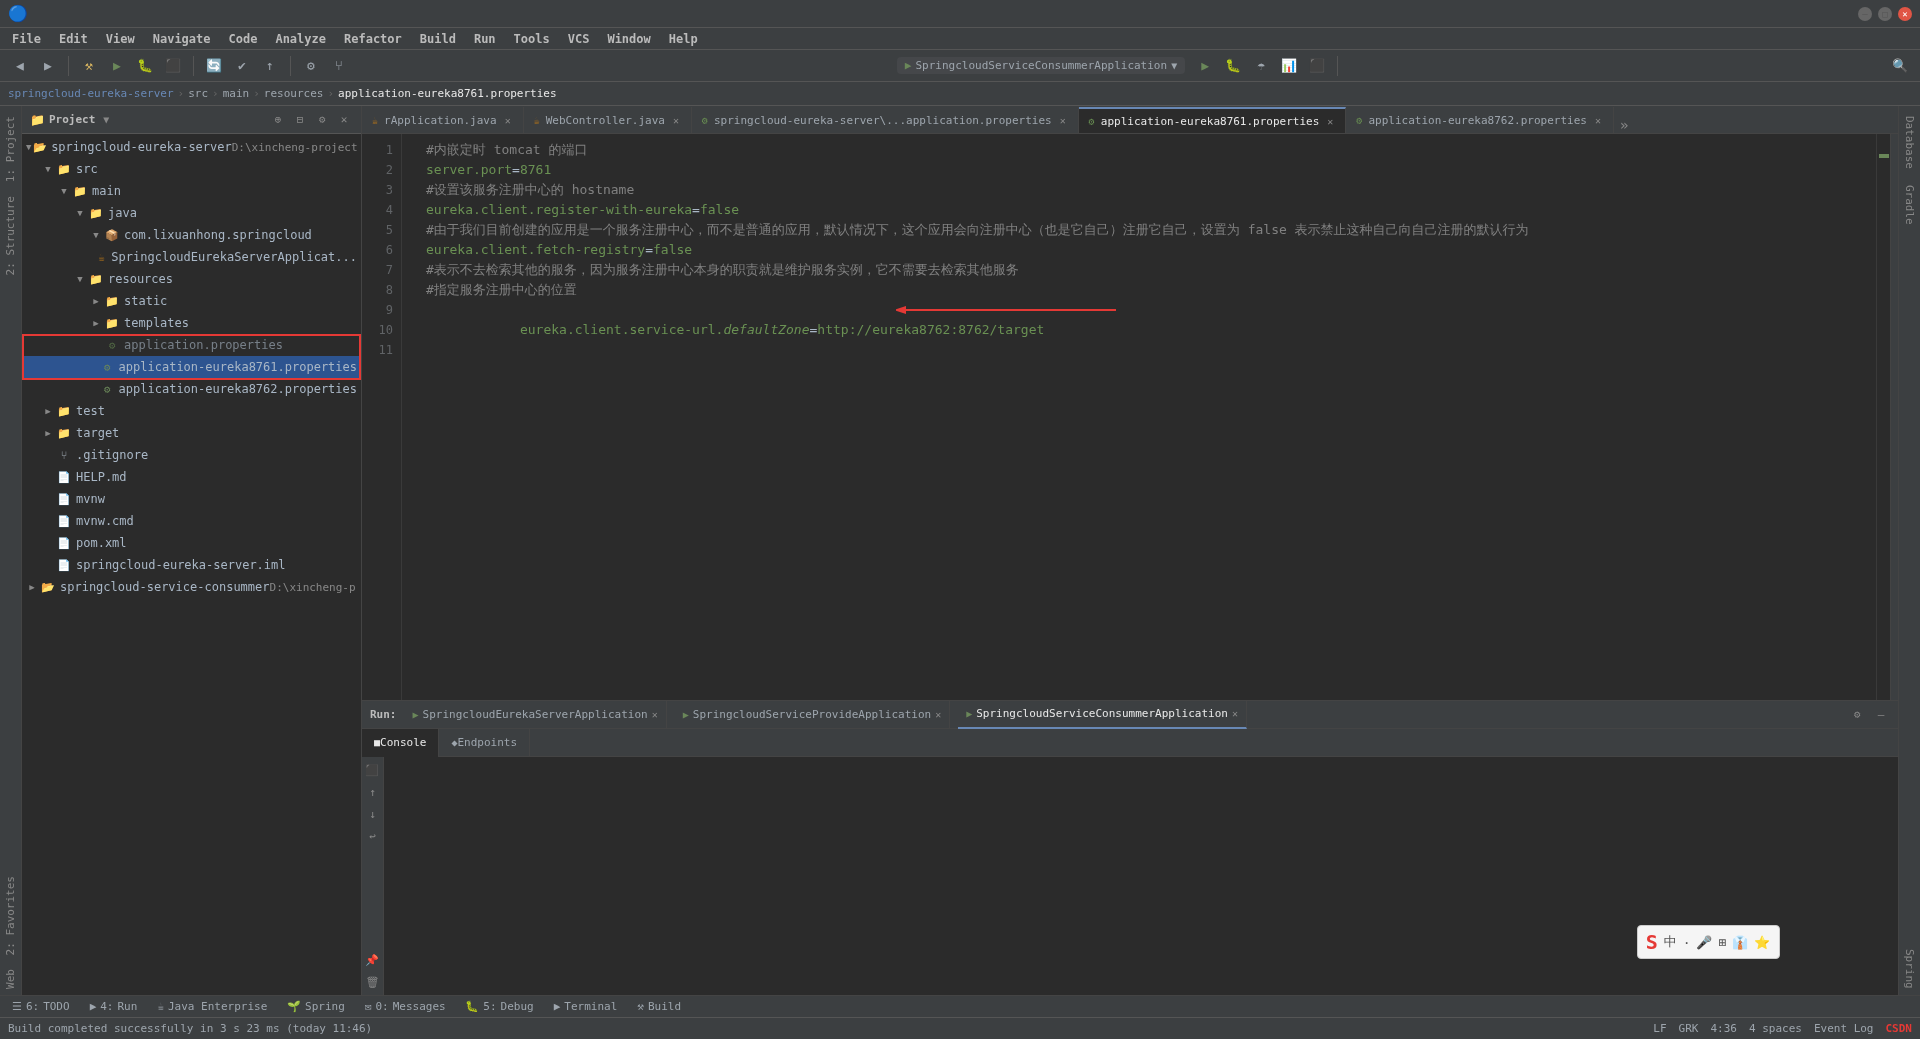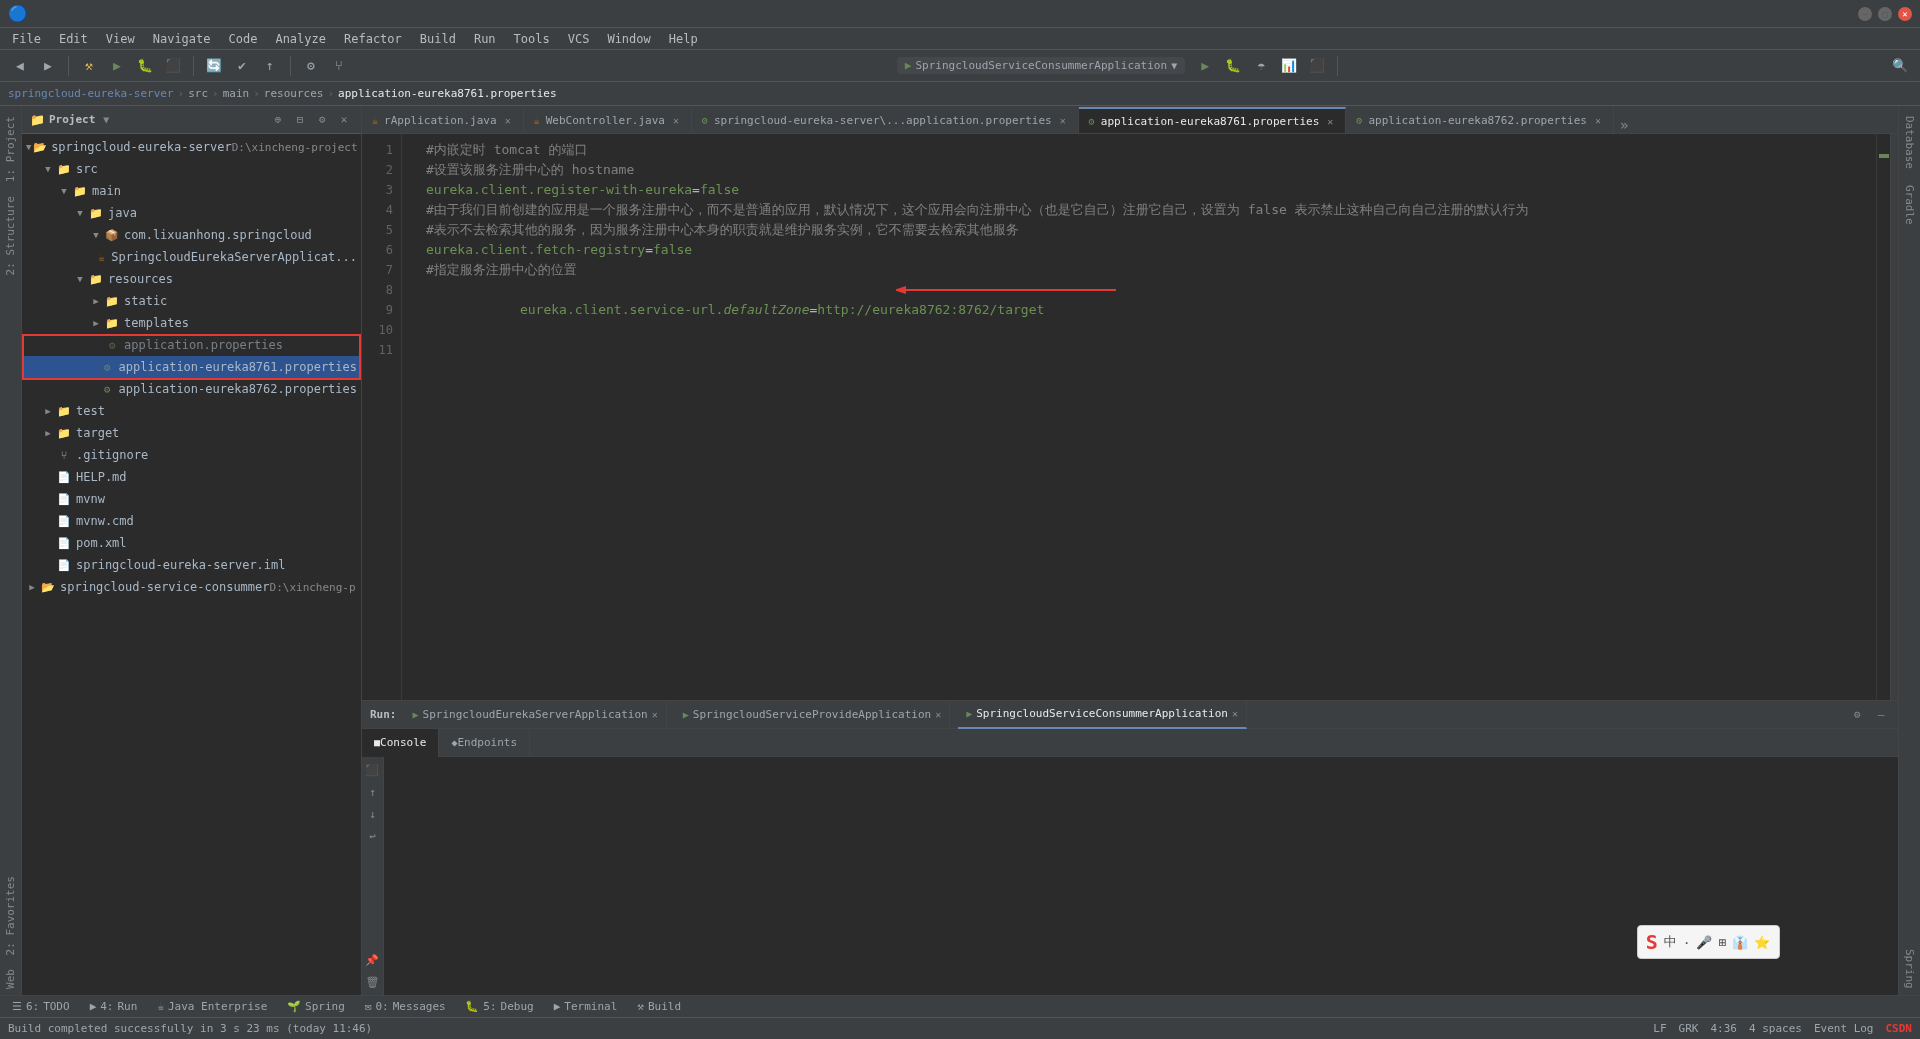--- a/index.html
+++ b/index.html
@@ -45,20 +45,21 @@
       background: #666;
     }
     .menu-bar {
       background: #3c3f41;
       height: 22px;
       display: flex;
       align-items: center;
       padding: 0 4px;
       border-bottom: 1px solid #555;
       gap: 2px;
+      font-weight: bold;
     }
     .menu-item {
       padding: 2px 8px;
       font-size: 12px;
       color: #bbb;
       cursor: pointer;
       border-radius: 2px;
     }
 
     
@@ -751,25 +752,26 @@
           <div>6</div>
           <div>7</div>
           <div>8</div>
           <div>9</div>
           <div>10</div>
           <div>11</div>
         </div>
 
         <div class="code-area">
           <div class="code-line c-comment">#内嵌定时 tomcat 的端口</div>
+          <div class="code-line"><span style="color:#6a9153;">server.port</span>=<span style="color:#6a9153;">8761</span></div>
           <div class="code-line c-comment">#设置该服务注册中心的 hostname</div>
           <div class="code-line"><span style="color:#6a9153;">eureka.client.register-with-eureka</span>=<span style="color:#6a9153;">false</span></div>
           <div class="code-line c-comment">#由于我们目前创建的应用是一个服务注册中心，而不是普通的应用，默认情况下，这个应用会向注册中心（也是它自己）注册它自己，设置为 false 表示禁止这种自己向自己注册的默认行为</div>
+          <div class="code-line"><span style="color:#6a9153;">eureka.client.fetch-registry</span>=<span style="color:#6a9153;">false</span></div>
           <div class="code-line c-comment">#表示不去检索其他的服务，因为服务注册中心本身的职责就是维护服务实例，它不需要去检索其他服务</div>
-          <div class="code-line"><span style="color:#6a9153;">eureka.client.fetch-registry</span>=<span style="color:#6a9153;">false</span></div>
           <div class="code-line c-comment">#指定服务注册中心的位置</div>
           <div class="code-line" style="position:relative;">
             <span style="color:#6a9153;">eureka.client.service-url.</span><span style="color:#6a9153;font-style:italic;">defaultZone</span>=<span style="color:#6a9153;">http://eureka8762:8762/target</span>
             
             <svg style="position:absolute;left:470px;top:-2px;pointer-events:none;" width="220" height="24">
               <defs>
                 <marker id="arrowhead2" markerWidth="6" markerHeight="4" refX="0" refY="2" orient="auto">
                   <polygon points="0 0, 6 2, 0 4" fill="#e53935"></polygon>
                 </marker>
               </defs>

